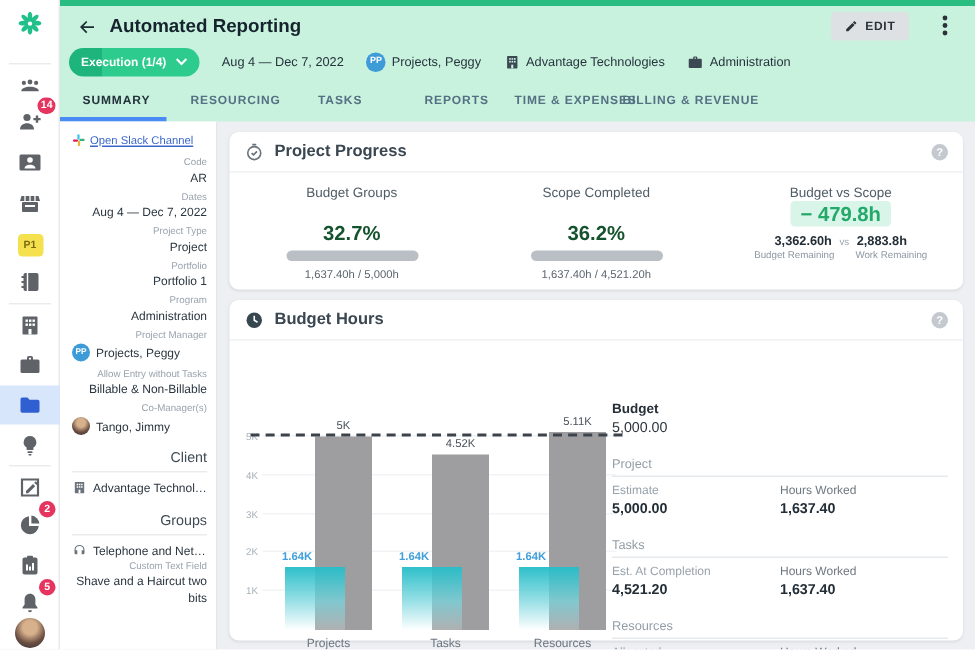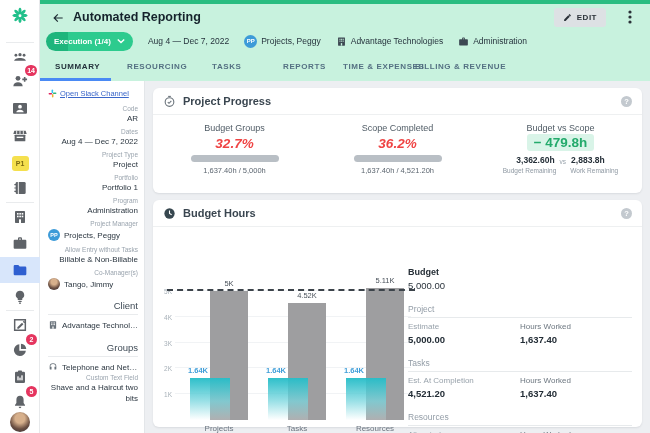--- a/index.html
+++ b/index.html
@@ -80,21 +80,21 @@
   .card-header svg { width:13px; height:13px; }
   .card-title { font-size:11px; font-weight:bold; color:#3a4650; flex:1; }
   .help-icon { width:11px; height:11px; border-radius:50%; background:#c3c9cf; color:#fff;
     font-size:7.5px; font-weight:bold; display:flex; align-items:center; justify-content:center; cursor:pointer; }
   .help-icon::before { content:"?"; }
 
   #card-progress { top:7px; height:105px; }
   #progress-body { display:flex; padding-top:8px; }
   .metric { flex:1; display:flex; flex-direction:column; align-items:center; }
   .metric-label { font-size:9px; color:#505c66; }
-  .metric-value { font-size:13.5px; font-weight:bold; color:#ef4444; margin:3px 0 4px;font-style:italic; }
+  .metric-value { font-size:13.5px; font-weight:bold; color:#14532d; margin:15px 0 4px; }
   .pbar { width:88px; height:7px; border-radius:4px; background:#b9bfc5; overflow:hidden; }
   .pbar-fill { height:100%; border-radius:4px; background:#2fcb7e; }
   .metric-caption { font-size:7.5px; color:#5c6670; margin-top:4px; }
   .chip-green { font-size:13.5px; font-weight:bold; color:#23aa6b; background:#d9f4e8;
     padding:1px 7px; border-radius:3px; margin:1px 0 4px; }
   .vs-row { display:flex; align-items:flex-end; gap:5px; }
   .vs-num { font-size:8.5px; font-weight:bold; color:#242e37; }
   .vs-word { font-size:6.5px; color:#9aa4ad; }
   .vs-caps { display:flex; gap:14px; margin-top:2px; }
   .vs-cap { font-size:6.5px; color:#8e98a2; }

